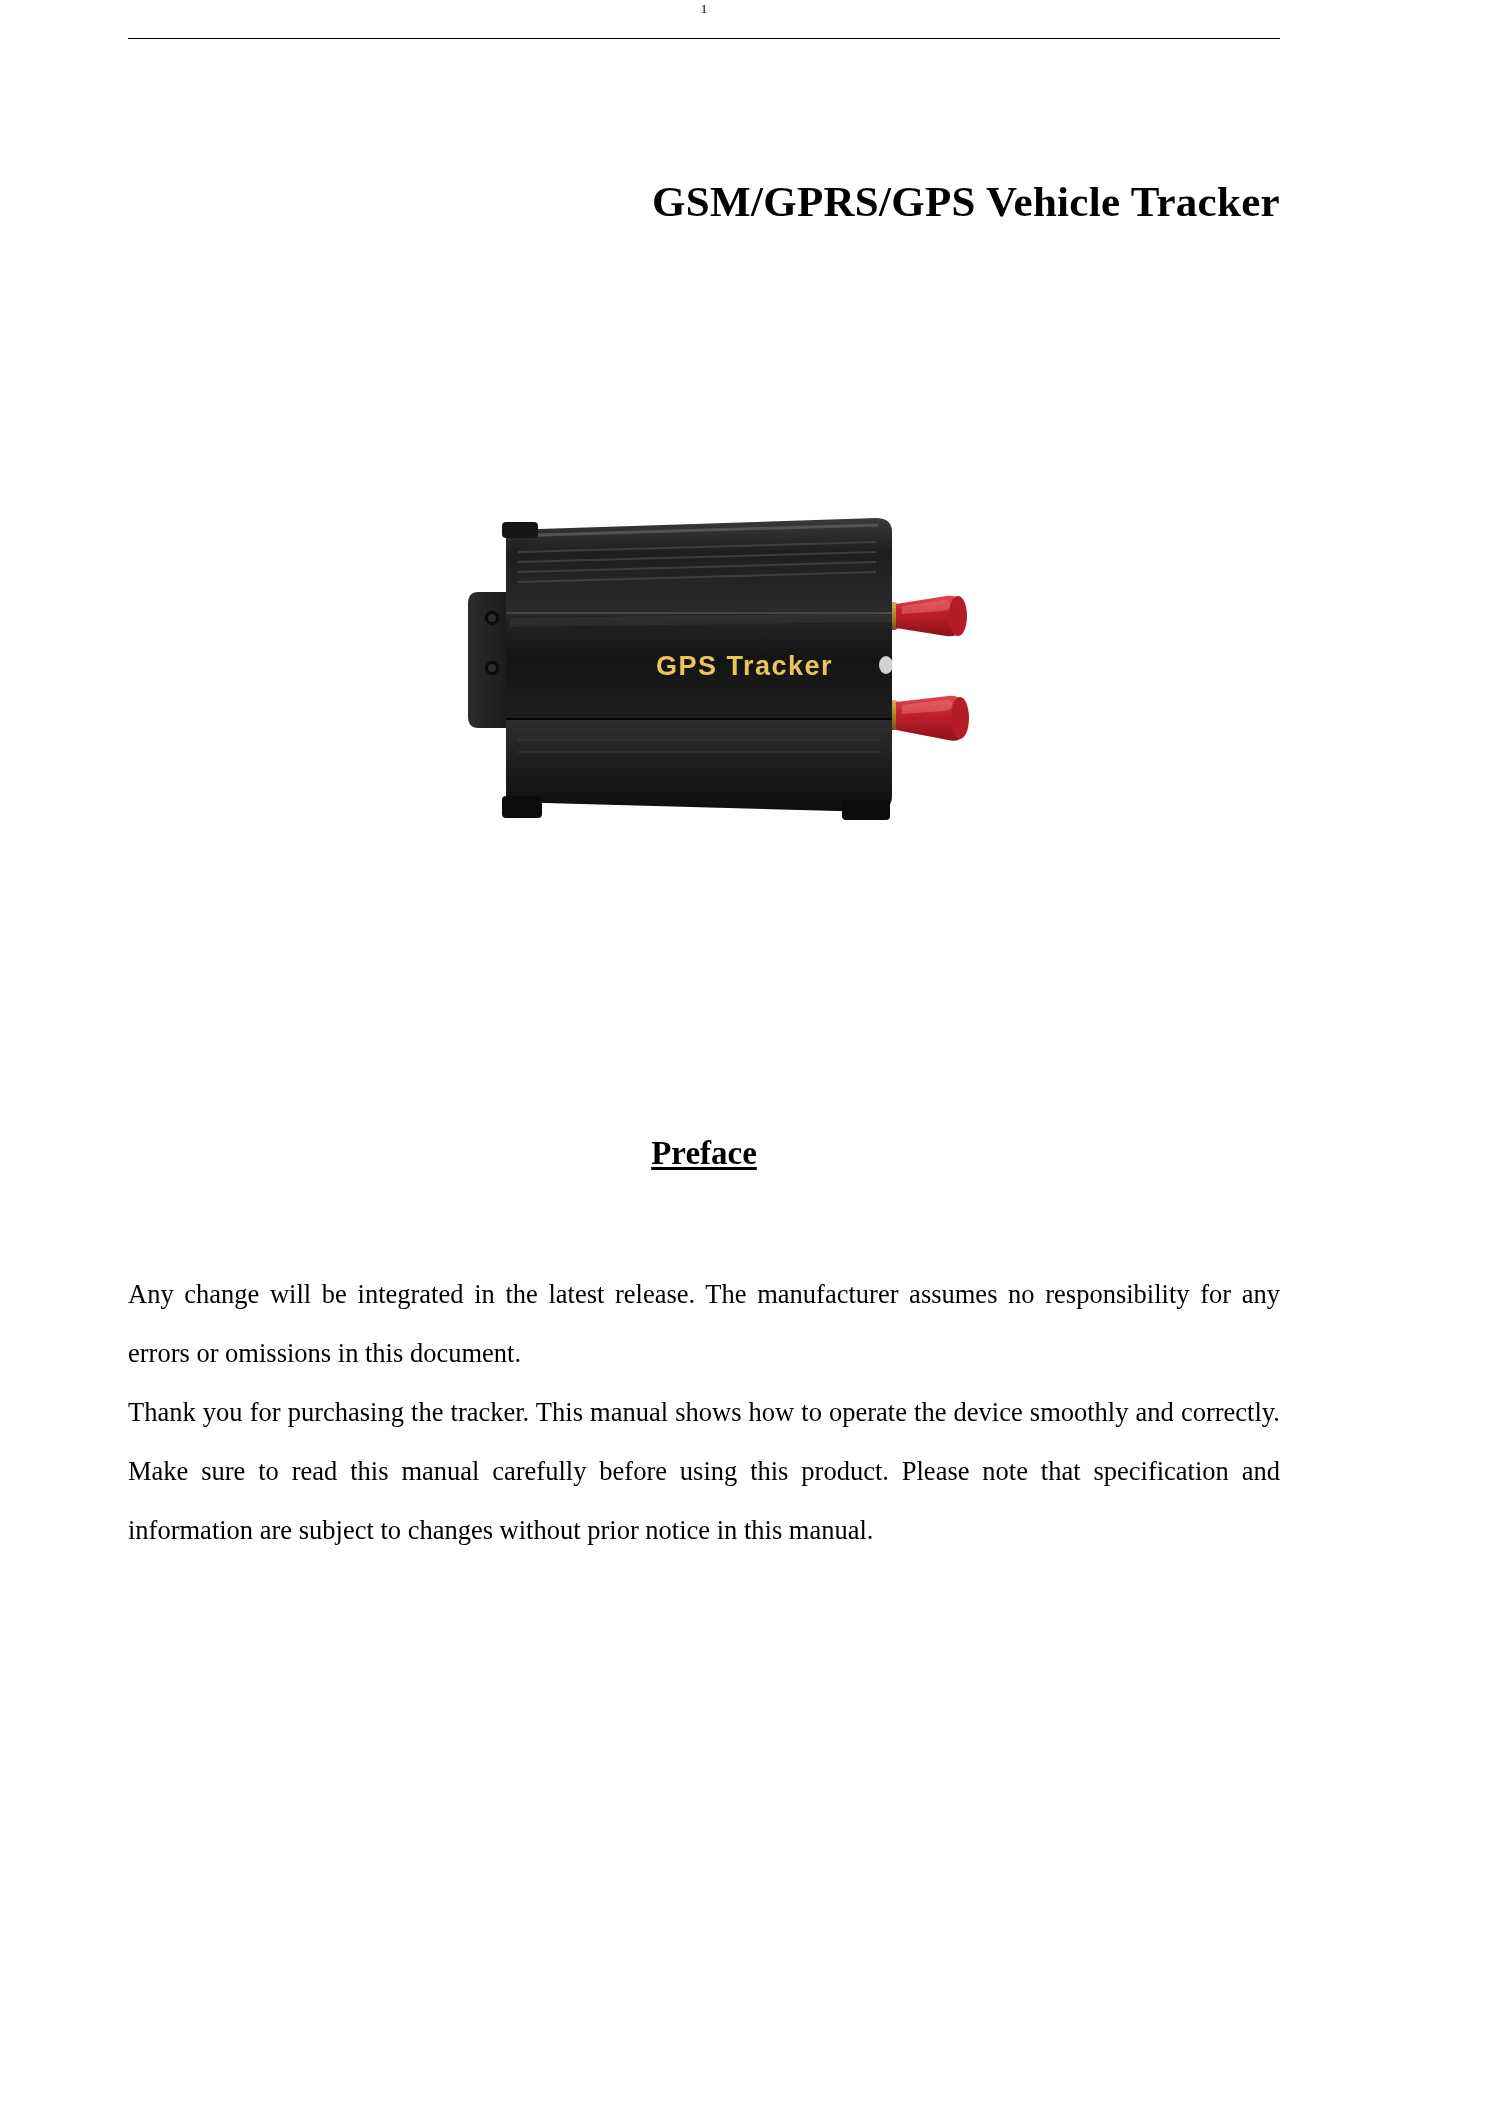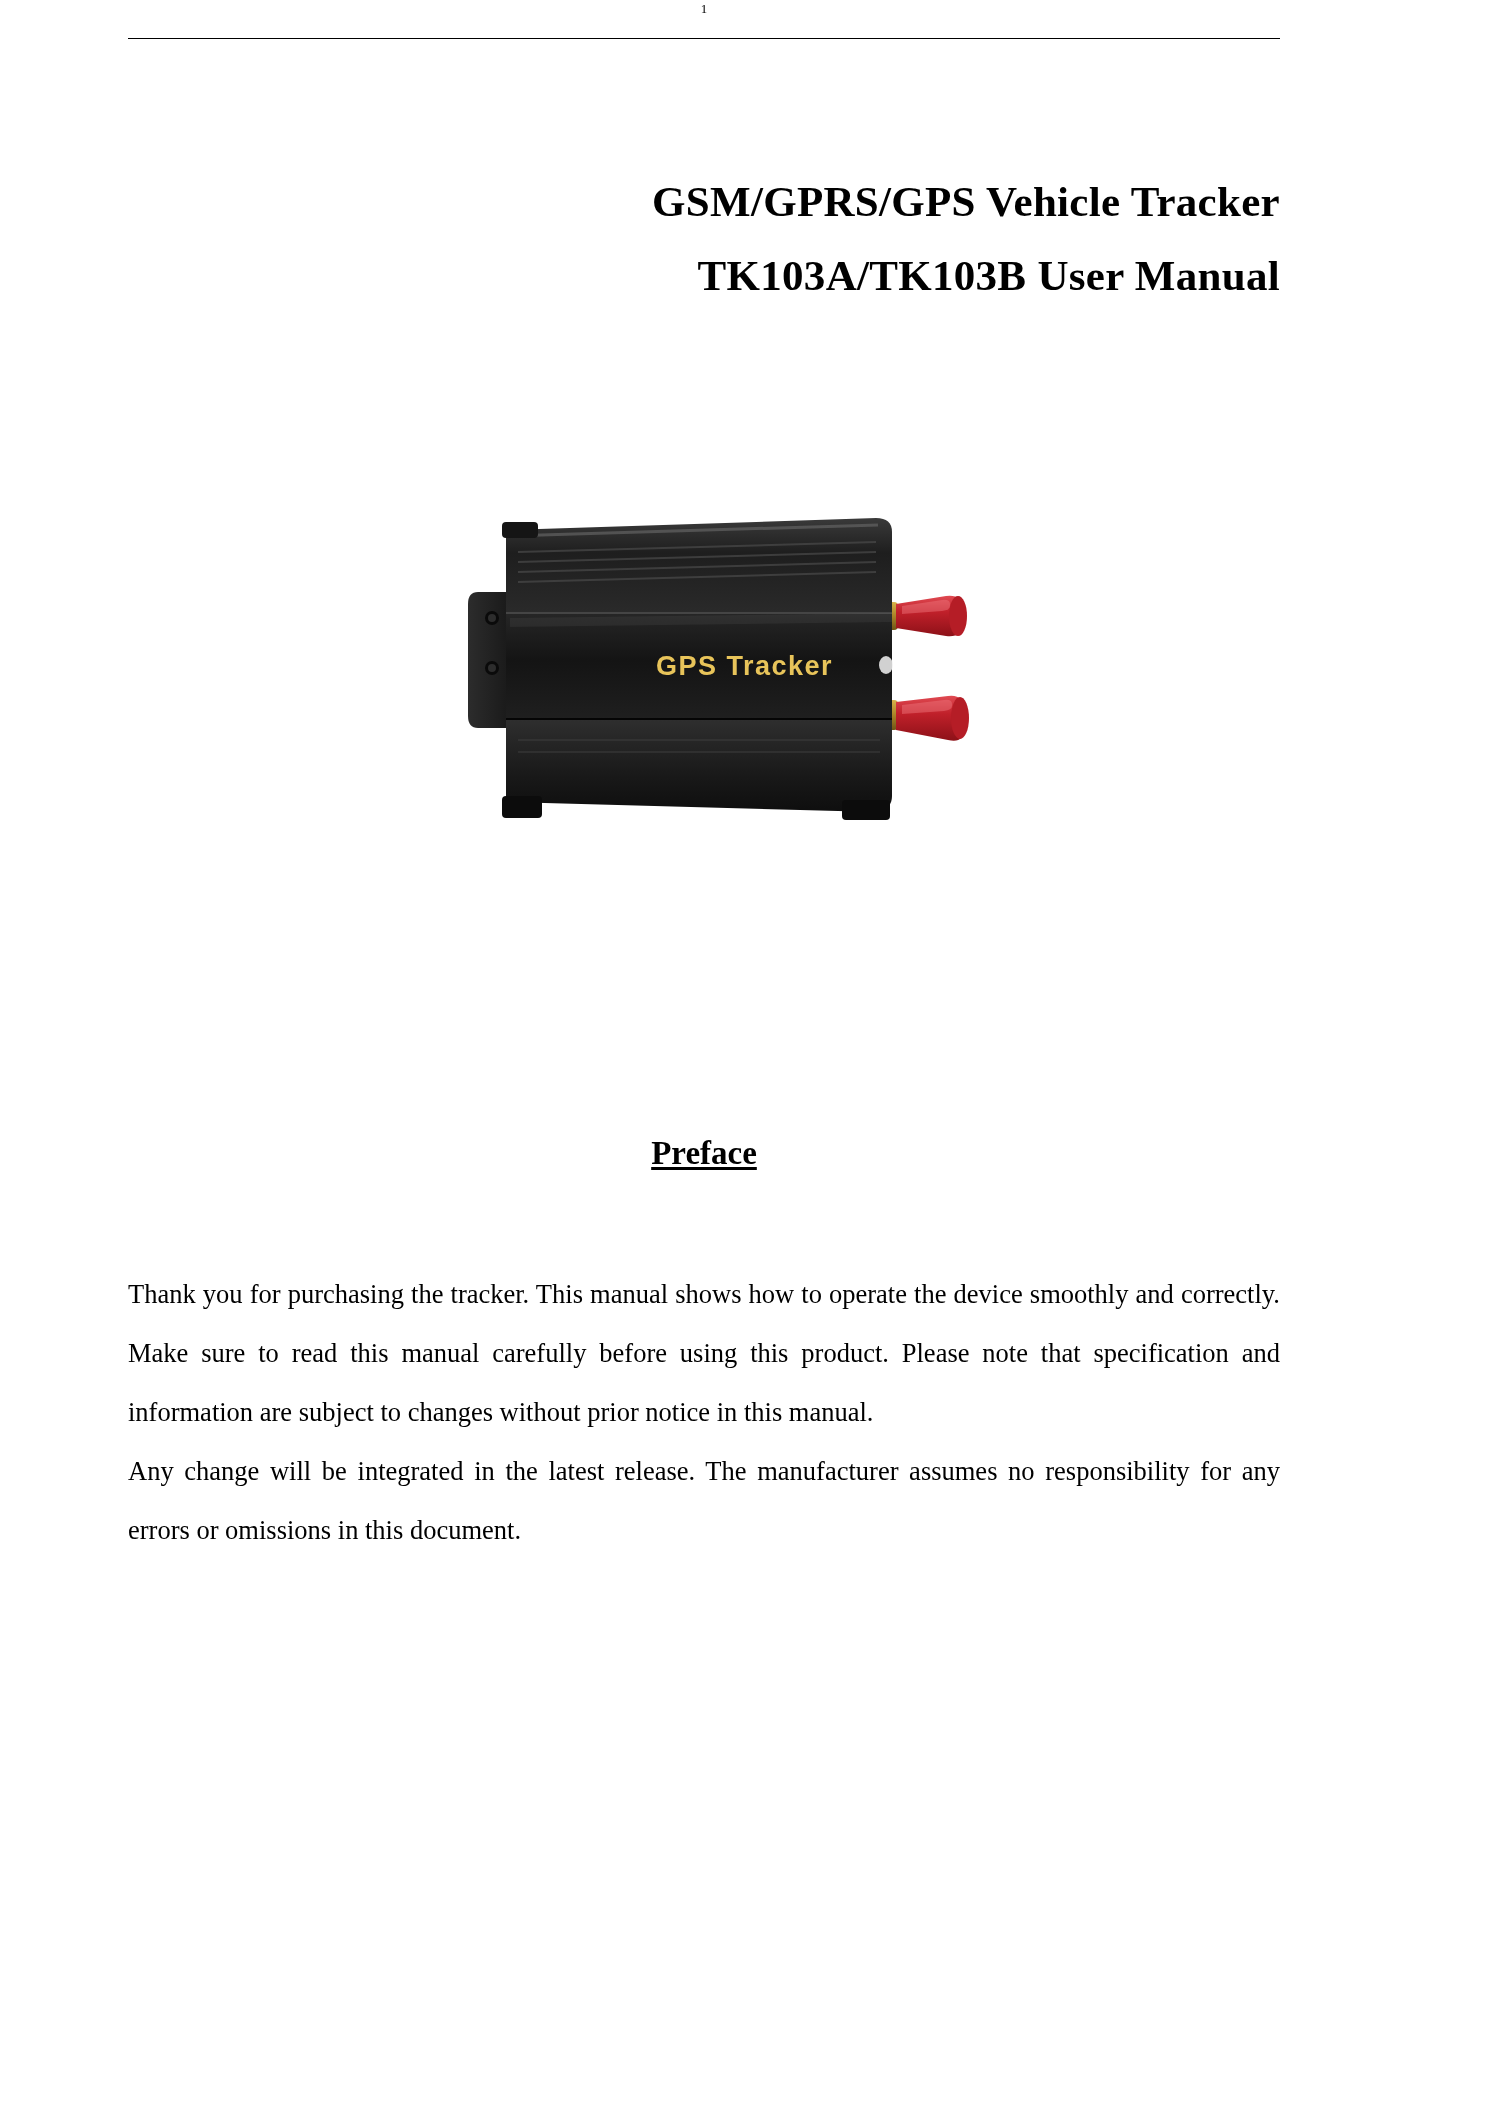--- a/index.html
+++ b/index.html
@@ -120,21 +120,20 @@
 
 <div class="page">
 
   <div class="header">
     <div class="page-number">1</div>
   </div>
   <div class="header-rule"></div>
 
   <div class="title-block">
     <div class="title-line">GSM/GPRS/GPS Vehicle Tracker</div>
-    <div class="title-line">TK103A/TK103B User Manual</div>
   </div>
 
   <div class="photo-wrap">
     <div class="photo-inner">
       <svg class="device-svg" width="700" height="420" viewBox="0 0 700 420">
         <defs>
           <linearGradient id="topGrad" x1="0" y1="0" x2="0" y2="1">
             <stop offset="0%" stop-color="#3a3a3a"></stop>
             <stop offset="35%" stop-color="#1e1e1e"></stop>
             <stop offset="100%" stop-color="#2b2b2b"></stop>
@@ -221,17 +220,17 @@
         </g>
       </svg>
     </div>
   </div>
 
   <div class="preface-heading">
     <span>Preface</span>
   </div>
 
   <div class="body-block">
+    <p class="para">Any change will be integrated in the latest release. The manufacturer assumes no responsibility for any errors or omissions in this document.</p>
     <p class="para">Thank you for purchasing the tracker. This manual shows how to operate the device smoothly and correctly. Make sure to read this manual carefully before using this product. Please note that specification and information are subject to changes without prior notice in this manual.</p>
-    <p class="para">Any change will be integrated in the latest release. The manufacturer assumes no responsibility for any errors or omissions in this document.</p>
   </div>
 
 </div>
 
 </body></html>

